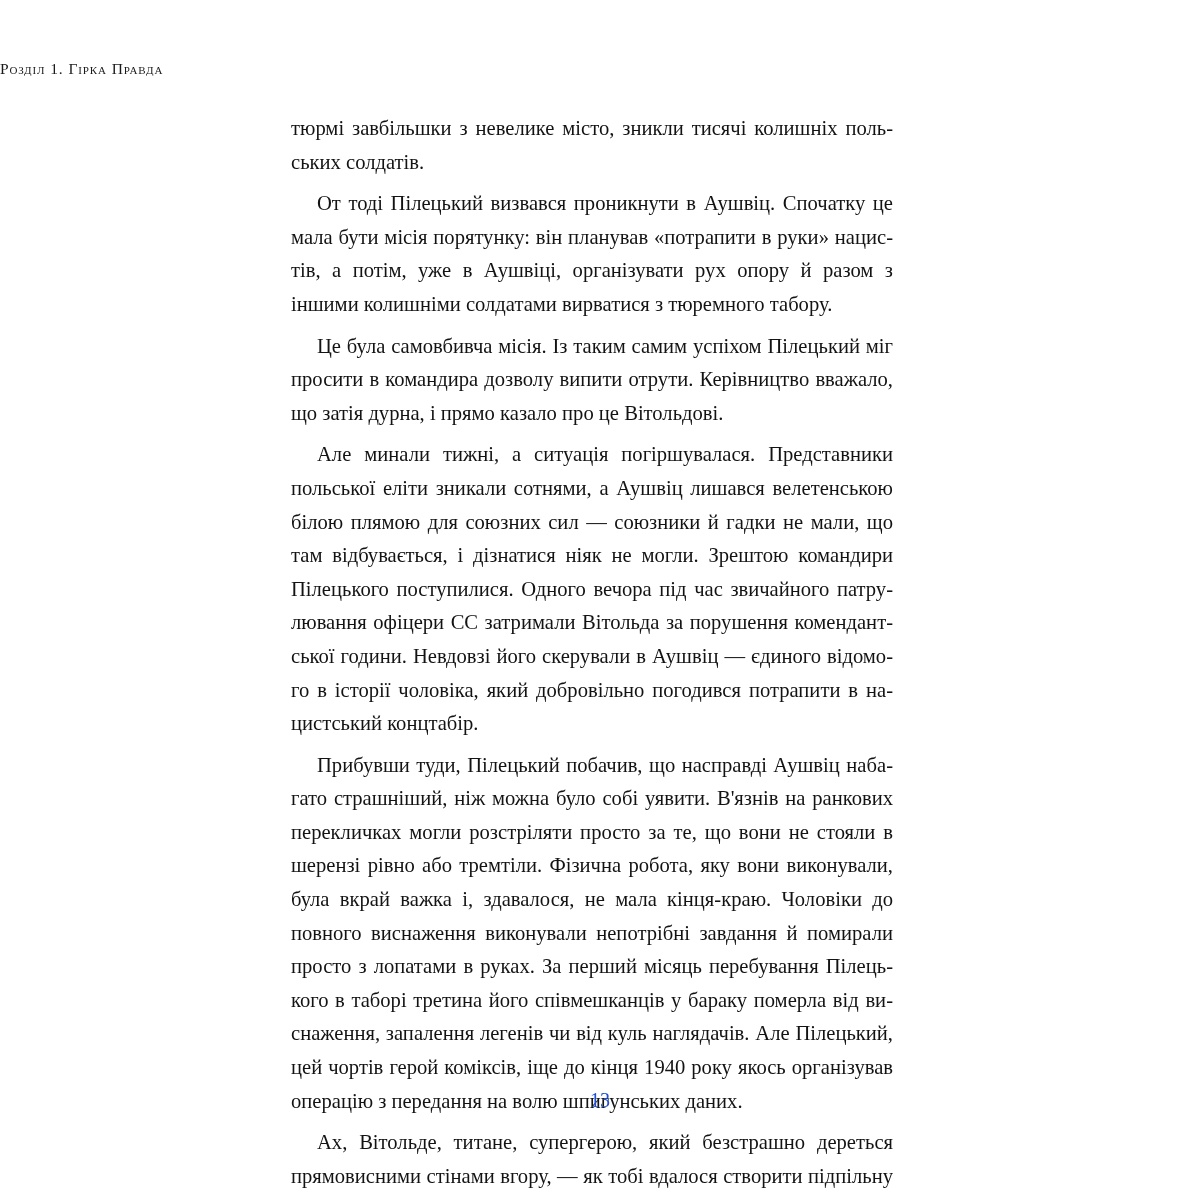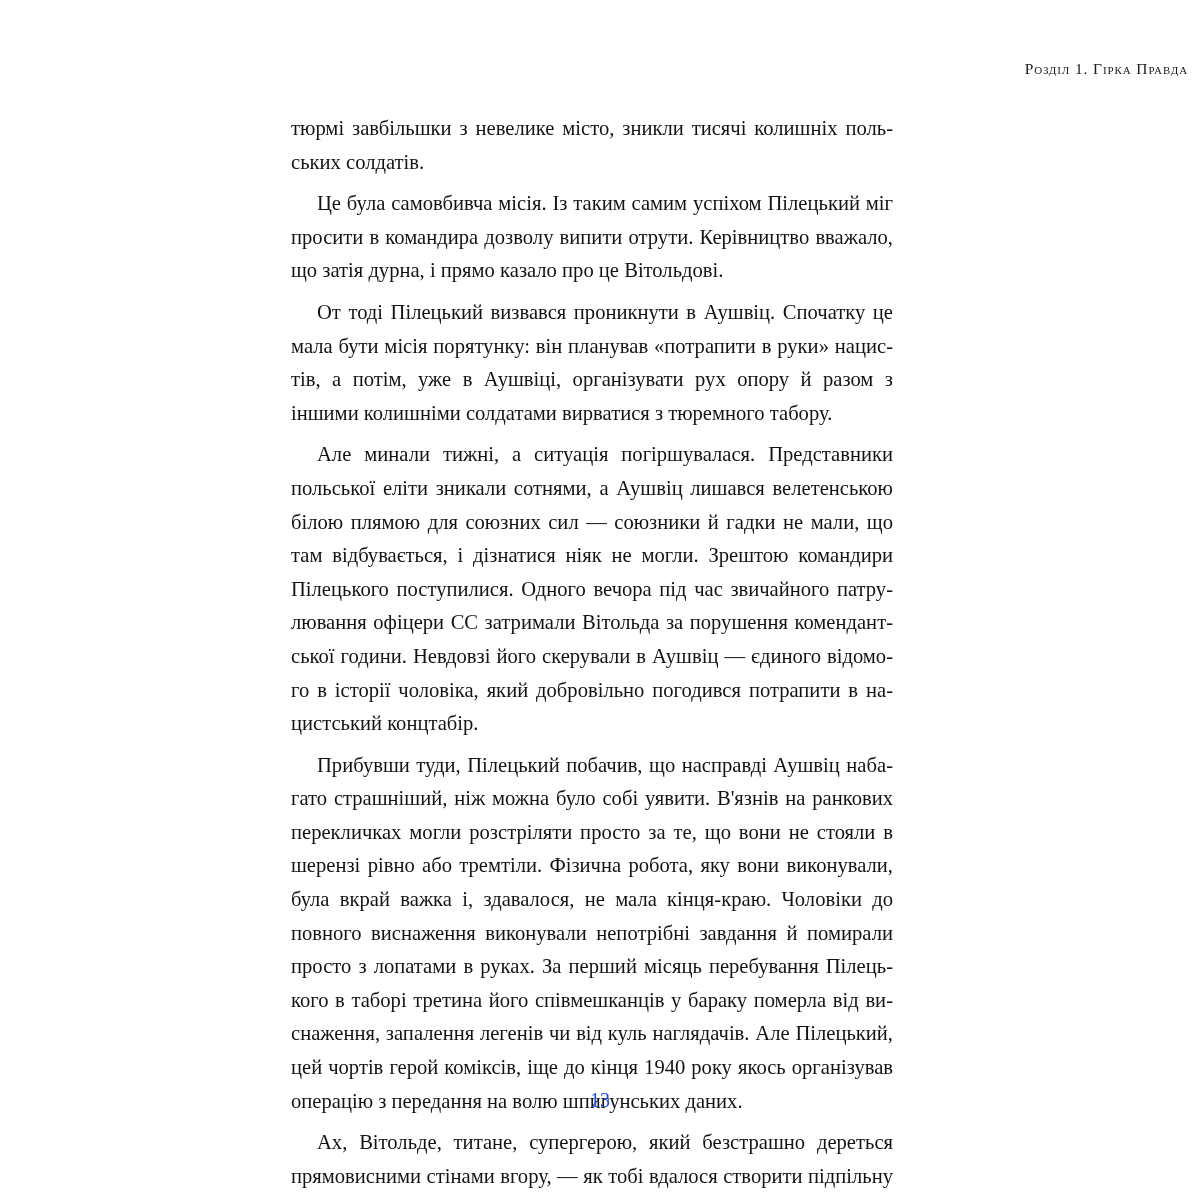--- a/index.html
+++ b/index.html
@@ -18,22 +18,22 @@
     position: relative;
     width: 1200px;
     height: 1200px;
     background: #ffffff;
     box-sizing: border-box;
   }
   .running-head {
     position: absolute;
     top: 60px;
     left: 0;
-    right: 12px;
-    text-align: right;
+    right: 0;
+    text-align: left;
     font-size: 15.5px;
     letter-spacing: 0.9px;
     color: #1a1a1a;
     font-variant: small-caps;
     font-family: "Liberation Serif", "DejaVu Serif", serif;
   }
   .textblock {
     position: absolute;
     top: 104px;
     left: 283px;
@@ -64,22 +64,22 @@
 </style>
 </head>
 <body>
 
 <div class="page">
 
   <div class="running-head">Розділ 1. Гірка Правда</div>
 
   <div class="textblock">
     <p>тюрмі завбільшки з невелике місто, зникли тисячі колишніх поль­ських солдатів.</p>
+    <p class="indent">От тоді Пілецький визвався проникнути в Аушвіц. Спочатку це мала бути місія порятунку: він планував «потрапити в руки» нацис­тів, а потім, уже в Аушвіці, організувати рух опору й разом з іншими колишніми солдатами вирватися з тюремного табору.</p>
     <p class="indent">Це була самовбивча місія. Із таким самим успіхом Пілецький міг просити в командира дозволу випити отрути. Керівництво вважало, що затія дурна, і прямо казало про це Вітольдові.</p>
-    <p class="indent">От тоді Пілецький визвався проникнути в Аушвіц. Спочатку це мала бути місія порятунку: він планував «потрапити в руки» нацис­тів, а потім, уже в Аушвіці, організувати рух опору й разом з іншими колишніми солдатами вирватися з тюремного табору.</p>
     <p class="indent">Але минали тижні, а ситуація погіршувалася. Представники польської еліти зникали сотнями, а Аушвіц лишався велетенською білою плямою для союзних сил — союзники й гадки не мали, що там відбувається, і дізнатися ніяк не могли. Зрештою командири Пілецького поступилися. Одного вечора під час звичайного патру­лювання офіцери СС затримали Вітольда за порушення комендант­ської години. Невдовзі його скерували в Аушвіц — єдиного відомо­го в історії чоловіка, який добровільно погодився потрапити в на­цистський концтабір.</p>
     <p class="indent">Прибувши туди, Пілецький побачив, що насправді Аушвіц наба­гато страшніший, ніж можна було собі уявити. В'язнів на ранкових перекличках могли розстріляти просто за те, що вони не стояли в шерензі рівно або тремтіли. Фізична робота, яку вони виконува­ли, була вкрай важка і, здавалося, не мала кінця-краю. Чоловіки до повного виснаження виконували непотрібні завдання й помирали просто з лопатами в руках. За перший місяць перебування Пілець­кого в таборі третина його співмешканців у бараку померла від ви­снаження, запалення легенів чи від куль наглядачів. Але Пілецький, цей чортів герой коміксів, іще до кінця 1940 року якось організував операцію з передання на волю шпигунських даних.</p>
     <p class="indent">Ах, Вітольде, титане, супергерою, який безстрашно дереться прямовисними стінами вгору, — як тобі вдалося створити підпіль­ну мережу в концтаборі, передаючи записки в кошиках із брудним одягом? Як вдалося скласти транзисторний радіоприймач із краде­них запчастин і батарейок, розумнику, і успішно передавати ним плани захоплення концтабору Таємній польській армії у Варшаві? Як ти зміг створити ланцюг постачання й забезпечувати табір про-</p>
   </div>
 
   <div class="folio">13</div>
 
 </div>
 
 </body></html>

